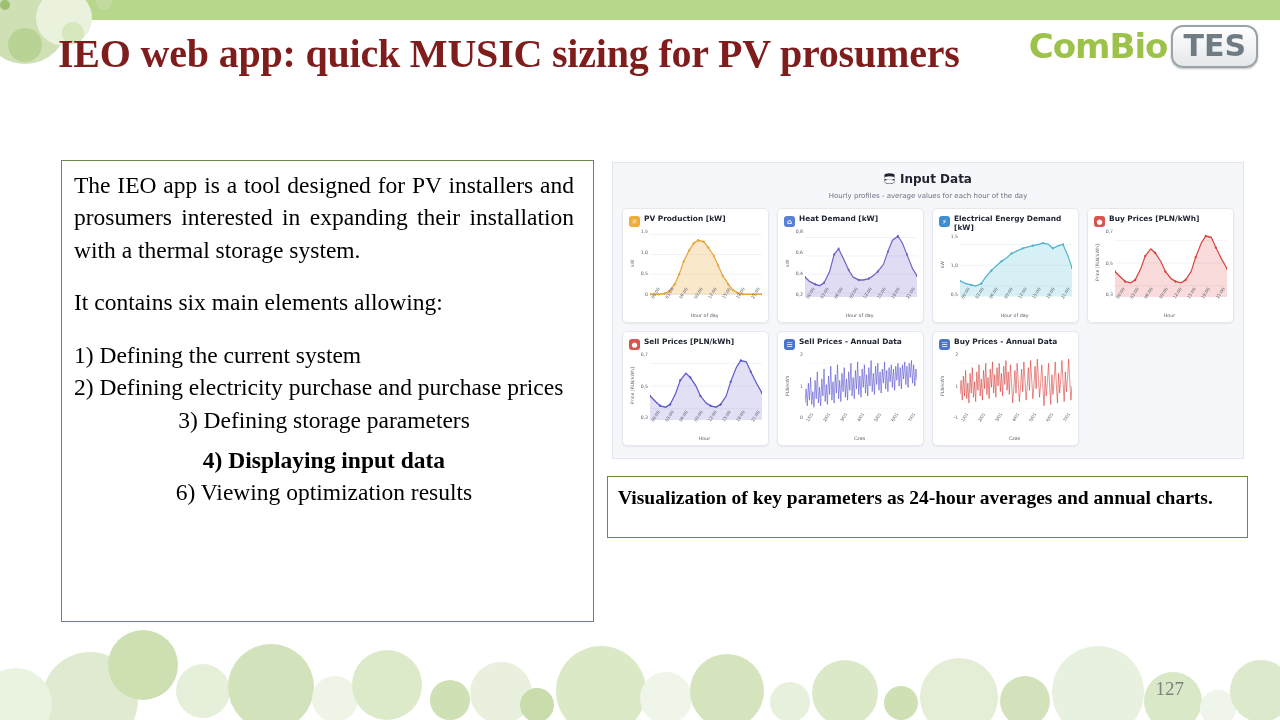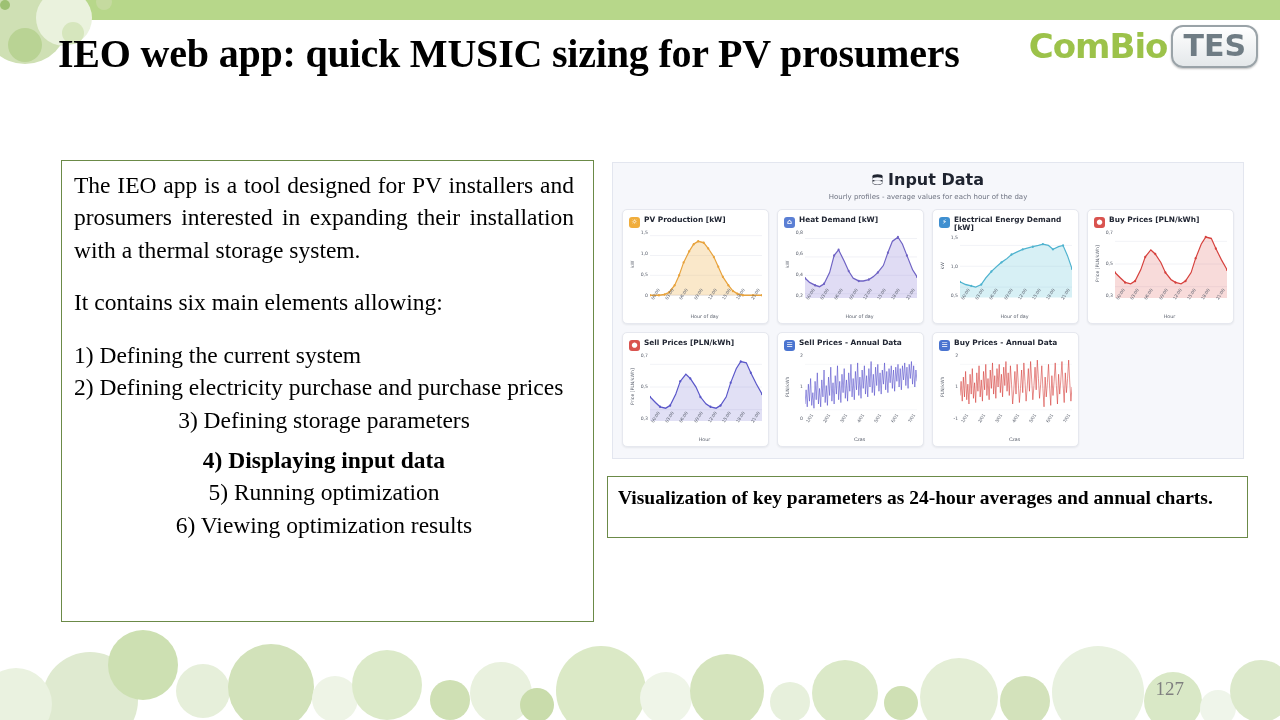--- a/index.html
+++ b/index.html
@@ -38,21 +38,21 @@
 
   
   .title {
     position: absolute;
     left: 58px;
     top: 28px;
     width: 960px;
     font-size: 40px;
     font-weight: bold;
     line-height: 1.32;
-    color: #000000;
+    color: #7f1d1d;
     letter-spacing: -0.2px;
   }
 
   
   .logo {
     position: absolute;
     right: 22px;
     top: 22px;
     display: flex;
     align-items: center;
@@ -120,21 +120,21 @@
     border: 1px solid #e3e6ef;
     box-sizing: border-box;
     font-family: "DejaVu Sans", sans-serif;
     overflow: hidden;
   }
   .shot-header {
     text-align: center;
     padding-top: 7px;
   }
   .shot-title {
-    font-size: 16px;
+    font-size: 12px;
     font-weight: bold;
     color: #1f2430;
     display: inline-flex;
     align-items: center;
     gap: 5px;
   }
   .db-icon { display: inline-block; line-height: 0; }
   .shot-sub {
     font-size: 7px;
     color: #6d7280;
@@ -310,21 +310,20 @@
 
 <div class="text-box">
   <p class="para intro">The IEO app is a tool designed for PV installers and prosumers interested in expanding their installation with a thermal storage system.</p>
   <div class="spacer"></div>
   <p class="para">It contains six main elements allowing:</p>
   <div class="spacer"></div>
   <div class="list-item">1) Defining the current system</div>
   <div class="list-item">2) Defining electricity purchase and purchase prices</div>
   <div class="list-item nojust">3) Defining storage parameters</div>
   <div class="list-item nojust bold">4) Displaying input data</div>
-  <div class="list-item nojust">5) Running optimization</div>
   <div class="list-item nojust">6) Viewing optimization results</div>
 </div>
 
 <div class="shot">
   <div class="shot-header">
     <span class="shot-title">
       <span class="db-icon">
         <svg width="11" height="12" viewBox="0 0 11 12">
           <ellipse cx="5.5" cy="2" rx="5" ry="1.8" fill="#1f2430"></ellipse>
           <path d="M0.5 2 v3 a5 1.8 0 0 0 10 0 v-3" fill="#1f2430"></path>

